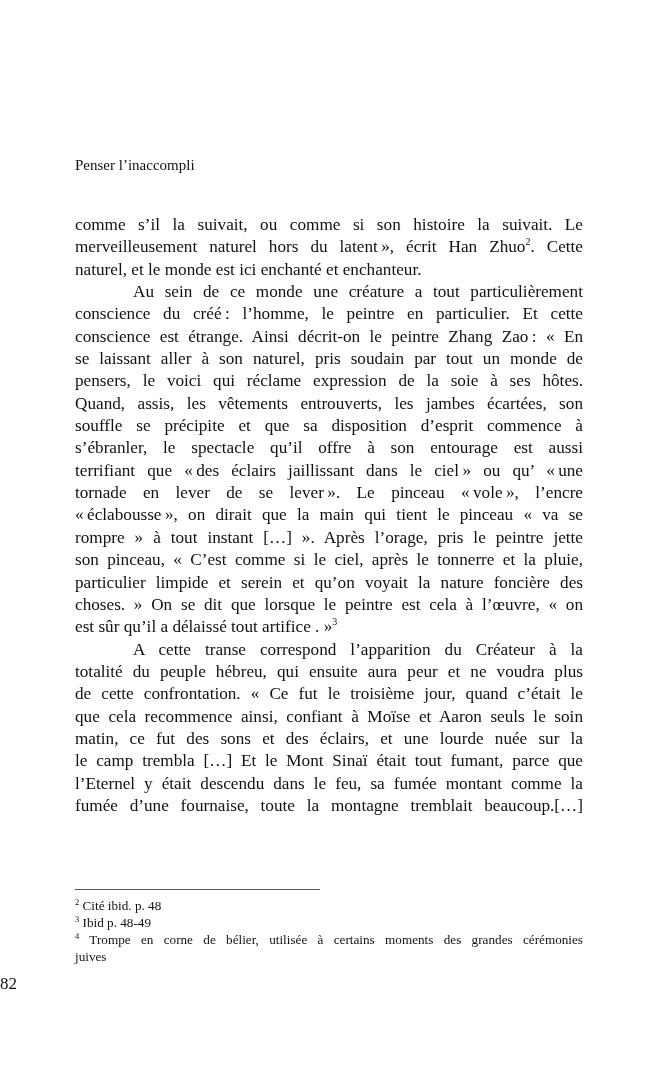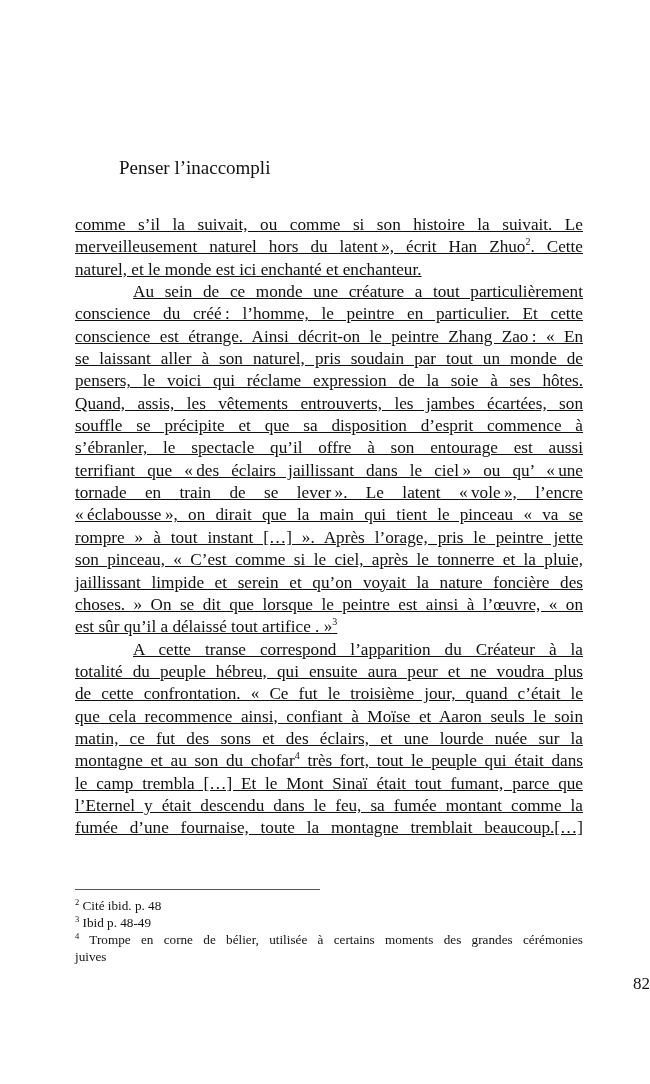--- a/index.html
+++ b/index.html
@@ -1,61 +1,60 @@
 <!DOCTYPE html>
 <html><head>
 <meta charset="utf-8">
 <style>
   html, body { margin: 0; padding: 0; background: #ffffff; }
   body { width: 650px; height: 1084px; position: relative; overflow: hidden;
          font-family: "Liberation Serif", "DejaVu Serif", serif; color: #111; }
-  .header { position: absolute; left: 75px; top: 157px; font-size: 19px; margin-left: 44px; }
+  .header { position: absolute; left: 75px; top: 157px; font-size: 15px; }
   .body-text { position: absolute; left: 75px; top: 214px; width: 508px;
-               font-size: 17.2px; line-height: 22.35px; text-align: justify; text-decoration: underline; }
+               font-size: 17.2px; line-height: 22.35px; text-align: justify; }
   .line { display: block; text-align: justify; text-align-last: justify; white-space: nowrap; }
   .line.last { text-align-last: left; }
   sup { font-size: 10px; line-height: 0; vertical-align: 7px; }
   .fn-rule { position: absolute; left: 75px; top: 889px; width: 245px; height: 1px; background: #555; }
   .footnotes { position: absolute; left: 75px; top: 897px; width: 508px; font-size: 13.2px; line-height: 17px; }
   .footnotes .fn { display: block; }
   .footnotes .fn-j { text-align: justify; text-align-last: justify; white-space: nowrap; }
   .footnotes sup { font-size: 8.5px; vertical-align: 5px; }
-  .page-number { position: absolute; left: 0; width: 650px; top: 974px; text-align: right; font-size: 17px; }
+  .page-number { position: absolute; left: 0; width: 650px; top: 974px; text-align: left; font-size: 17px; }
 </style>
 </head>
 <body>
 
 <div class="header">Penser l’inaccompli</div>
 
 <div class="body-text">
   <span class="line">comme s’il la suivait, ou comme si son histoire la suivait. Le</span>
   <span class="line"><span>merveilleusement naturel hors du latent », écrit Han Zhuo</span><sup>2</sup><span>. Cette</span></span>
   <span class="line last">naturel,  et le monde est ici enchanté et enchanteur.</span>
   <span class="line" style="padding-left:58px">Au sein de ce monde une créature a tout particulièrement</span>
   <span class="line">conscience du créé : l’homme, le peintre en particulier. Et cette</span>
   <span class="line">conscience est étrange. Ainsi décrit-on le peintre Zhang Zao : « En</span>
   <span class="line">se laissant aller à son naturel, pris soudain par tout un monde de</span>
   <span class="line">pensers, le voici qui réclame expression de la soie à ses hôtes.</span>
   <span class="line">Quand, assis, les vêtements entrouverts, les jambes écartées, son</span>
   <span class="line">souffle se précipite et que sa disposition d’esprit commence à</span>
   <span class="line">s’ébranler, le spectacle qu’il offre à son entourage est aussi</span>
   <span class="line">terrifiant que « des éclairs jaillissant dans le ciel » ou qu’ « une</span>
-  <span class="line">tornade en train de se lever ». Le latent « vole », l’encre</span>
+  <span class="line">tornade en lever de se lever ». Le pinceau « vole », l’encre</span>
   <span class="line">« éclabousse », on dirait que la main qui tient le pinceau « va se</span>
   <span class="line">rompre » à tout instant […] ». Après l’orage, pris le peintre jette</span>
   <span class="line">son pinceau, « C’est comme si le ciel, après le tonnerre et la pluie,</span>
-  <span class="line">jaillissant limpide et serein et qu’on voyait la nature foncière des</span>
-  <span class="line">choses. » On se dit que lorsque le peintre est ainsi à l’œuvre, « on</span>
+  <span class="line">particulier limpide et serein et qu’on voyait la nature foncière des</span>
+  <span class="line">choses. » On se dit que lorsque le peintre est cela à l’œuvre, « on</span>
   <span class="line last"><span>est sûr qu’il a délaissé tout artifice . »</span><sup>3</sup></span>
   <span class="line" style="padding-left:58px">A cette transe correspond l’apparition du Créateur à la</span>
   <span class="line">totalité du peuple hébreu, qui ensuite aura peur et ne voudra plus</span>
   <span class="line">de cette confrontation. «  Ce fut le troisième jour, quand c’était le</span>
   <span class="line">que cela recommence ainsi, confiant à Moïse et Aaron seuls le soin</span>
   <span class="line">matin, ce fut des sons et des éclairs, et une lourde nuée sur la</span>
-  <span class="line"><span>montagne et au son du chofar</span><sup>4</sup><span> très fort, tout le peuple qui était dans</span></span>
   <span class="line">le camp trembla […] Et le Mont Sinaï était tout fumant, parce que</span>
   <span class="line">l’Eternel y était descendu dans le feu, sa fumée montant comme la</span>
   <span class="line">fumée d’une fournaise, toute la montagne tremblait beaucoup.[…]</span>
 </div>
 
 <div class="fn-rule"></div>
 
 <div class="footnotes">
   <span class="fn"><sup>2</sup><span> Cité ibid. p. 48</span></span>
   <span class="fn"><sup>3</sup><span> Ibid p. 48-49</span></span>

